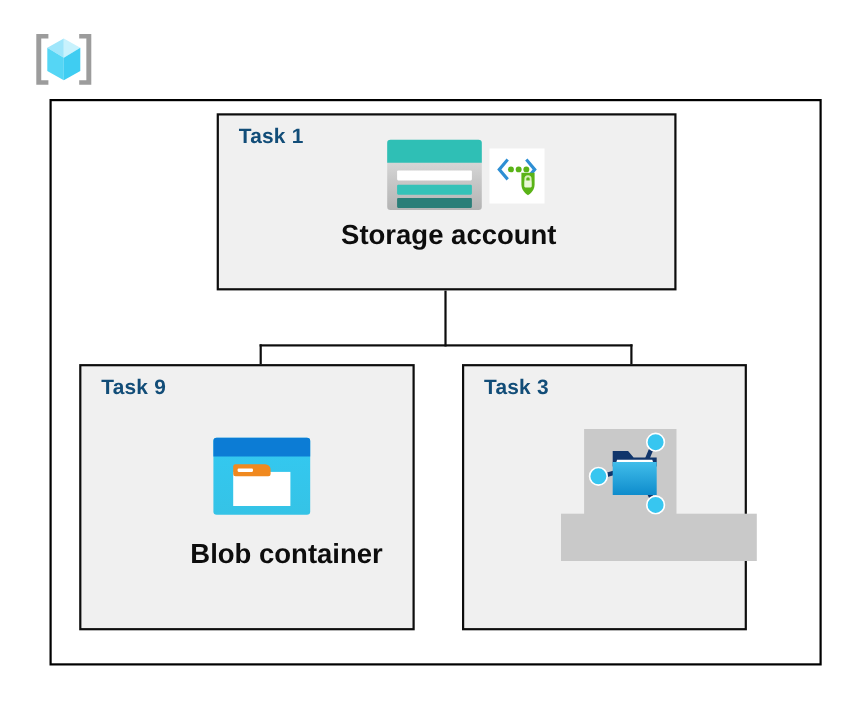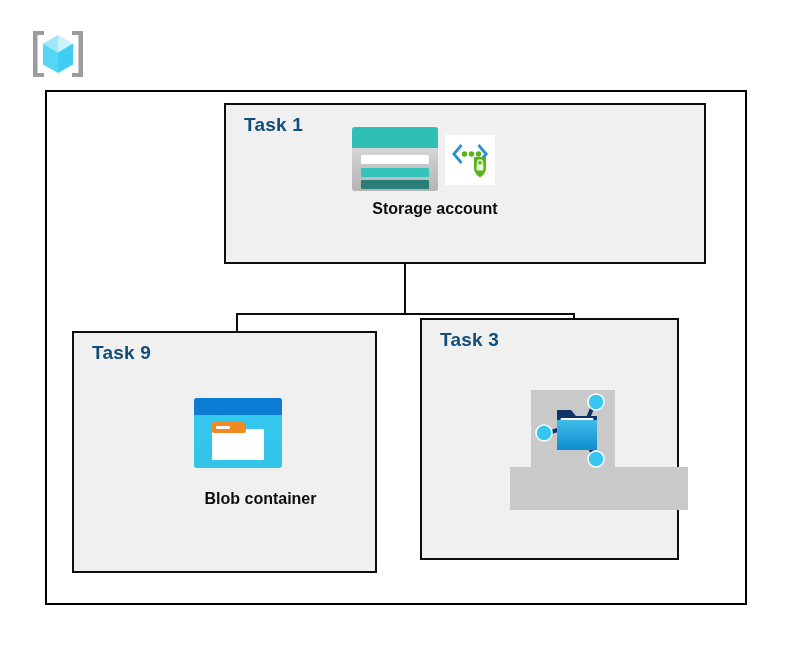--- a/index.html
+++ b/index.html
@@ -55,38 +55,38 @@
     box-sizing: border-box;
   }
 
   
   .task-box {
     position: absolute;
     background: #f0f0f0;
     border: 2px solid #0d0d0d;
     box-sizing: border-box;
   }
-  #task1-box { left: 197px; top: 103px; width: 482px; height: 161px; margin-left: 27px; }
+  #task1-box { left: 197px; top: 103px; width: 418px; height: 161px; }
   #task2-box { left: 72px;  top: 331px; width: 305px; height: 242px; }
-  #task3-box { left: 420px; top: 318px; width: 259px; height: 242px; }
+  #task3-box { left: 420px; top: 331px; width: 259px; height: 242px; }
 
   .task-label {
     position: absolute;
     left: 18px;
     top: 9px;
     font-size: 19px;
     font-weight: bold;
     color: #124d78;
     letter-spacing: 0.2px;
     white-space: nowrap;
   }
 
   .node-label {
     position: absolute;
-    font-size: 16px;
+    font-size: 25px;
     font-weight: bold;
     color: #0d0d0d;
     white-space: nowrap;
     text-align: center;
   }
 
   
   .conn {
     position: absolute;
     background: #0d0d0d;

